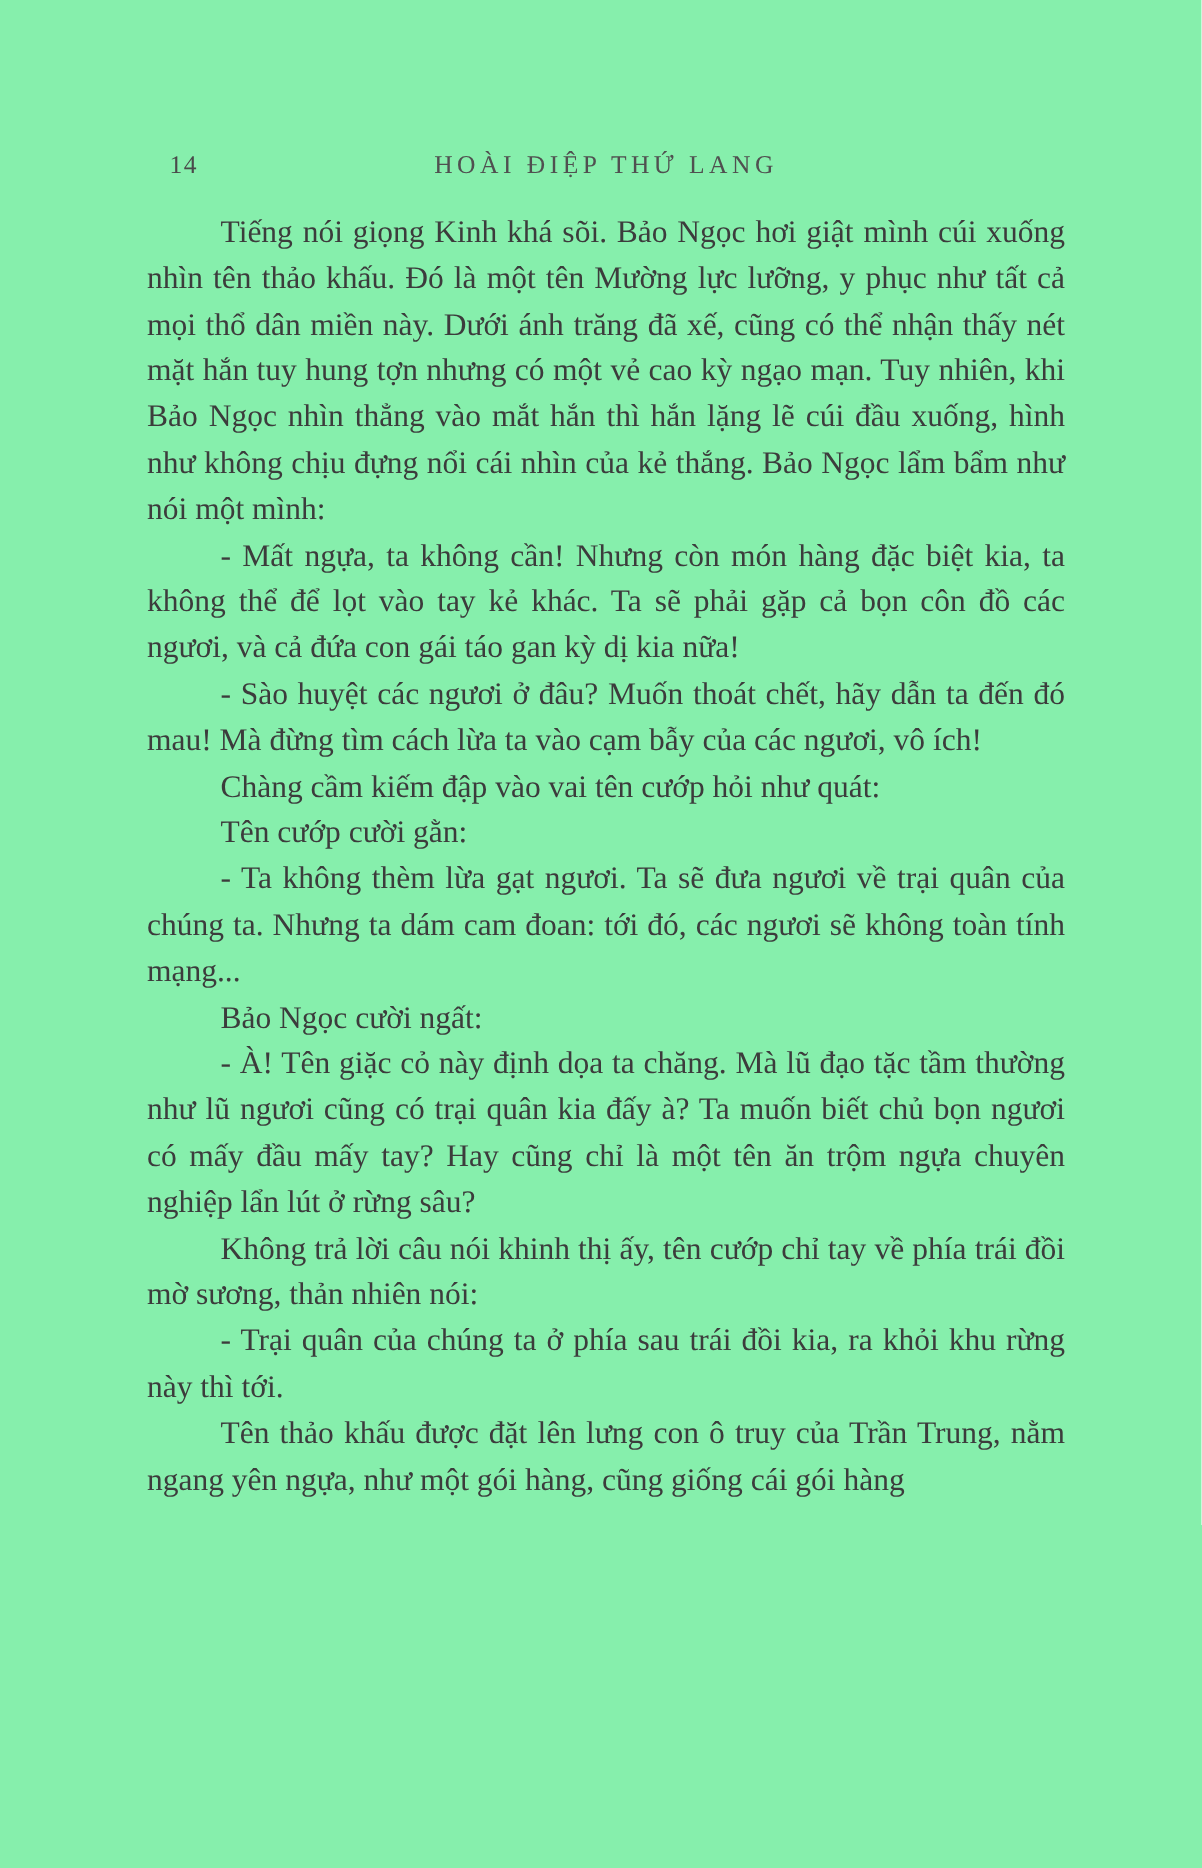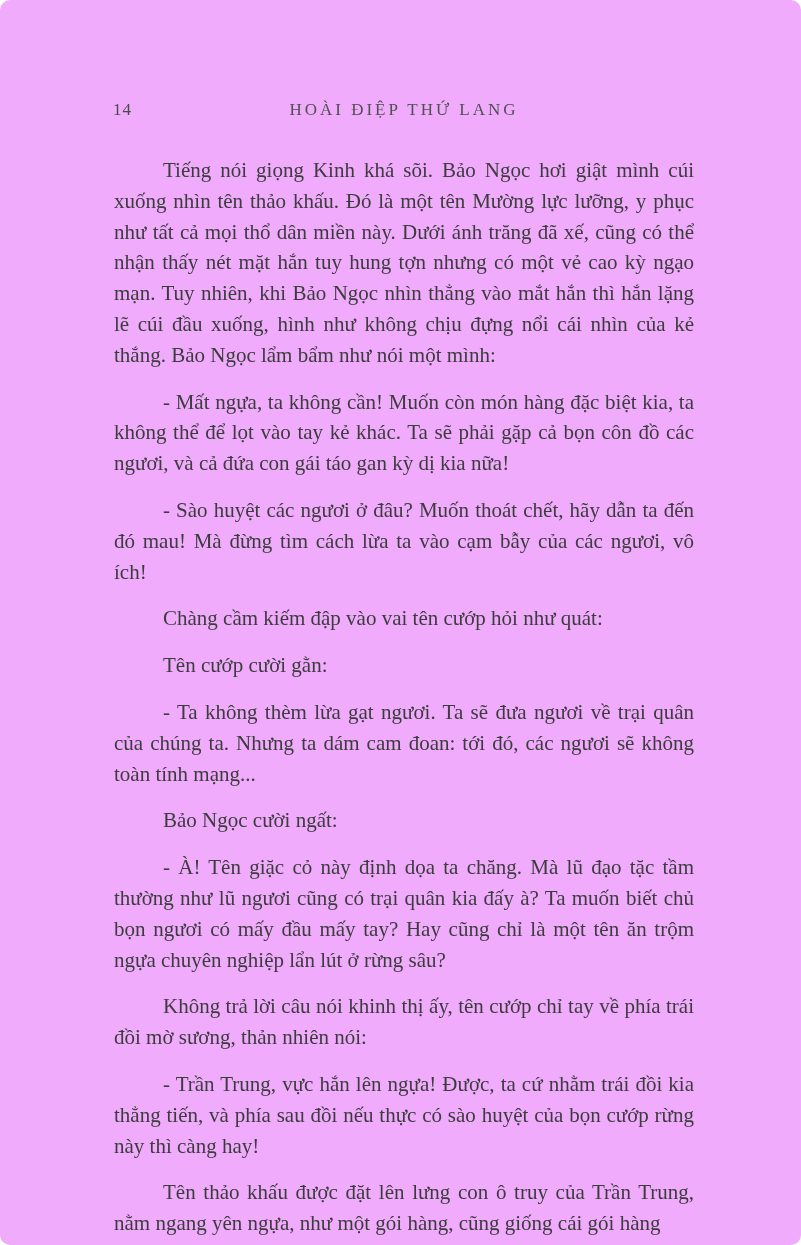--- a/index.html
+++ b/index.html
@@ -4,25 +4,24 @@
 <style>
   html, body {
     margin: 0;
     padding: 0;
     background: #ffffff;
   }
   .page {
     position: relative;
     width: 801px;
     height: 1245px;
-    background: #f0abfc;
+    background: #86efac;
     font-family: "Liberation Serif", "DejaVu Serif", serif;
     color: #3d3d3d;
     overflow: hidden;
-    border-radius: 10px;
   }
   .running-header {
     position: absolute;
     top: 100px;
     left: 98px;
     width: 612px;
     height: 24px;
   }
   .page-number {
     position: absolute;
@@ -44,40 +43,40 @@
     position: absolute;
     top: 139px;
     left: 98px;
     width: 612px;
     font-size: 21px;
     line-height: 30.8px;
     text-align: justify;
     color: #3c3c3c;
   }
   .body-text p {
-    margin: 16px;
+    margin: 0;
     padding: 0;
     text-indent: 49px;
   }
 </style>
 </head>
 <body>
 
 <div class="page">
   <div class="running-header">
     <span class="page-number">14</span>
     <span class="header-title">HOÀI ĐIỆP THỨ LANG</span>
   </div>
 
   <div class="body-text">
       <p>Tiếng nói giọng Kinh khá sõi. Bảo Ngọc hơi giật mình cúi xuống nhìn tên thảo khấu. Đó là một tên Mường lực lưỡng, y phục như tất cả mọi thổ dân miền này. Dưới ánh trăng đã xế, cũng có thể nhận thấy nét mặt hắn tuy hung tợn nhưng có một vẻ cao kỳ ngạo mạn. Tuy nhiên, khi Bảo Ngọc nhìn thẳng vào mắt hắn thì hắn lặng lẽ cúi đầu xuống, hình như không chịu đựng nổi cái nhìn của kẻ thắng. Bảo Ngọc lẩm bẩm như nói một mình:</p>
-      <p>- Mất ngựa, ta không cần! Muốn còn món hàng đặc biệt kia, ta không thể để lọt vào tay kẻ khác. Ta sẽ phải gặp cả bọn côn đồ các ngươi, và cả đứa con gái táo gan kỳ dị kia nữa!</p>
+      <p>- Mất ngựa, ta không cần! Nhưng còn món hàng đặc biệt kia, ta không thể để lọt vào tay kẻ khác. Ta sẽ phải gặp cả bọn côn đồ các ngươi, và cả đứa con gái táo gan kỳ dị kia nữa!</p>
       <p>- Sào huyệt các ngươi ở đâu? Muốn thoát chết, hãy dẫn ta đến đó mau! Mà đừng tìm cách lừa ta vào cạm bẫy của các ngươi, vô ích!</p>
       <p>Chàng cầm kiếm đập vào vai tên cướp hỏi như quát:</p>
       <p>Tên cướp cười gằn:</p>
       <p>- Ta không thèm lừa gạt ngươi. Ta sẽ đưa ngươi về trại quân của chúng ta. Nhưng ta dám cam đoan: tới đó, các ngươi sẽ không toàn tính mạng...</p>
       <p>Bảo Ngọc cười ngất:</p>
       <p>- À! Tên giặc cỏ này định dọa ta chăng. Mà lũ đạo tặc tầm thường như lũ ngươi cũng có trại quân kia đấy à? Ta muốn biết chủ bọn ngươi có mấy đầu mấy tay? Hay cũng chỉ là một tên ăn trộm ngựa chuyên nghiệp lẩn lút ở rừng sâu?</p>
       <p>Không trả lời câu nói khinh thị ấy, tên cướp chỉ tay về phía trái đồi mờ sương, thản nhiên nói:</p>
-      <p>- Trần Trung, vực hắn lên ngựa! Được, ta cứ nhằm trái đồi kia thẳng tiến, và phía sau đồi nếu thực có sào huyệt của bọn cướp rừng này thì càng hay!</p>
+      <p>- Trại quân của chúng ta ở phía sau trái đồi kia, ra khỏi khu rừng này thì tới.</p>
       <p>Tên thảo khấu được đặt lên lưng con ô truy của Trần Trung, nằm ngang yên ngựa, như một gói hàng, cũng giống cái gói hàng</p>
     </div>
 </div>
 
 </body></html>

